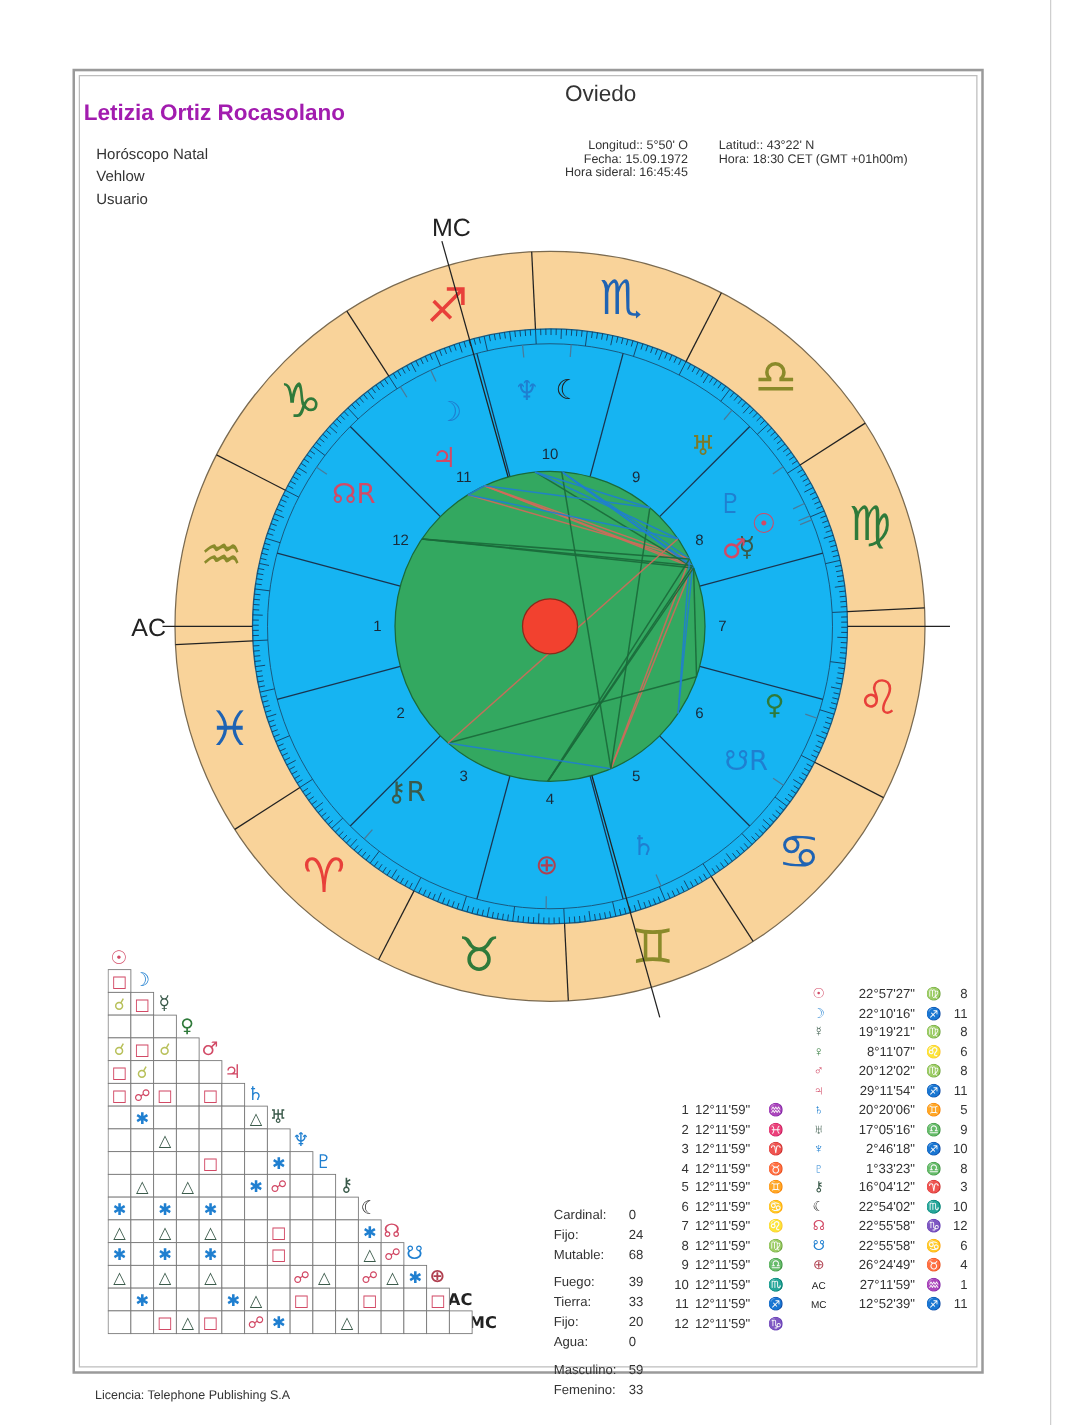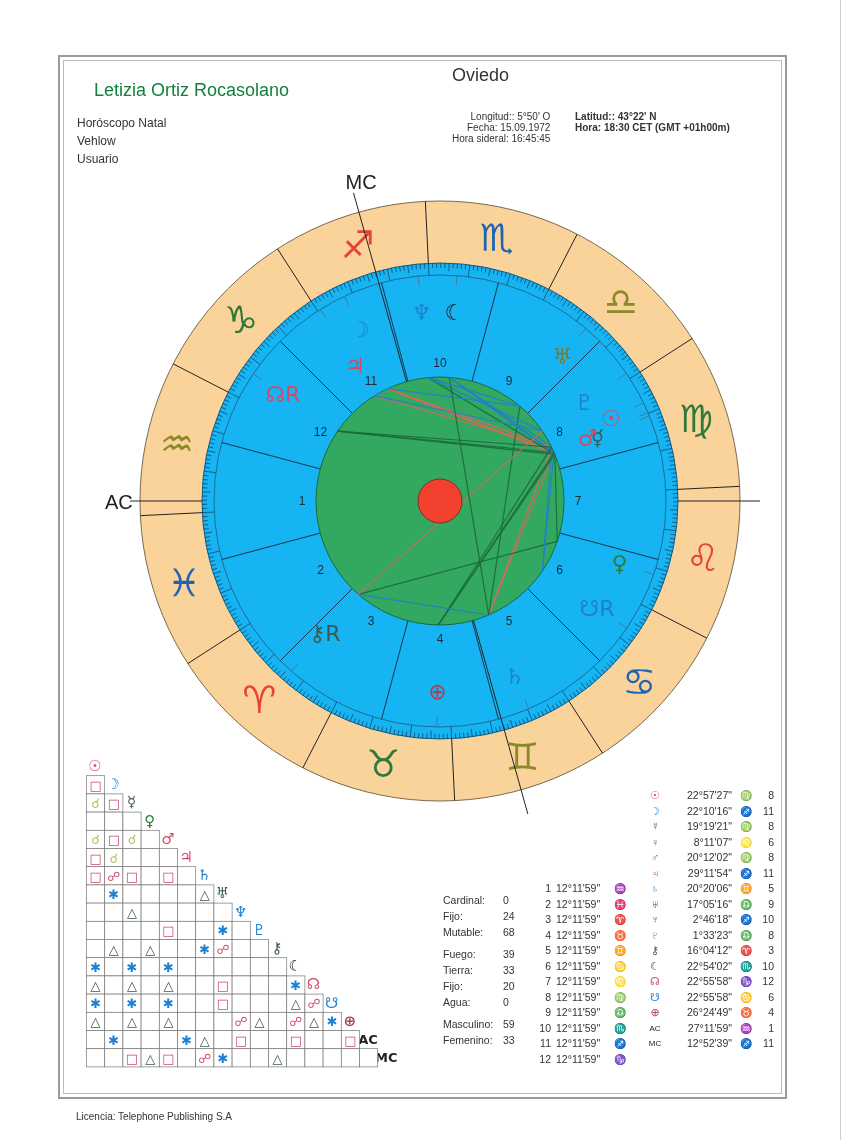--- a/index.html
+++ b/index.html
@@ -1,26 +1,26 @@
 <!DOCTYPE html>
 <html><head>
 <meta charset="utf-8">
 <style>
   html,body{margin:0;padding:0;background:#fff;}
   body{width:855px;height:1140px;position:relative;overflow:hidden;font-family:"Liberation Sans",sans-serif;color:#222;}
   .page-edge{position:absolute;left:840px;top:0;width:1px;height:1140px;background:#cfcfcf;}
   .frame{position:absolute;left:58px;top:55px;width:725px;height:1040px;border:2px solid #9a9a9a;box-shadow:inset 0 0 0 3px #fff, inset 0 0 0 4px #bdbdbd;}
-  .name{position:absolute;left:94px;top:80px;font-size:18px;font-weight:normal;color:#15803d;}
+  .name{position:absolute;left:67px;top:80px;font-size:18px;font-weight:bold;color:#a21caf;}
   .sub{position:absolute;left:77px;top:114px;font-size:12px;line-height:18px;color:#333;}
   .sub div{margin:0;}
   .city{position:absolute;left:452px;top:65px;font-size:18px;color:#333;}
   .meta{position:absolute;left:452px;top:111px;font-size:10px;line-height:11px;color:#333;text-align:right;}
-  .meta2{position:absolute;left:575px;top:111px;font-size:10px;line-height:11px;color:#333;font-weight:bold;}
+  .meta2{position:absolute;left:575px;top:111px;font-size:10px;line-height:11px;color:#333;}
   svg.wheel{position:absolute;left:0;top:0;}
-  .stats{position:absolute;left:443px;top:892px;font-size:10.5px;color:#333;}
+  .stats{position:absolute;left:443px;top:964px;font-size:10.5px;color:#333;}
   .stats .row{display:flex;height:16px;line-height:16px;}
   .stats .row .k{width:60px;}
   .stats .row .v{width:24px;text-align:left;}
   .stats .gap{height:6px;}
   .cusps{position:absolute;left:535px;top:881px;font-size:10.5px;color:#333;}
   .cusps .row{display:flex;height:15.5px;line-height:15.5px;}
   .cusps .n{width:16px;text-align:right;margin-right:5px;}
   .cusps .d{width:58px;}
   .cusps .s{width:14px;text-align:center;font-size:10px;}
   .planets{position:absolute;left:648px;top:788px;font-size:10.5px;color:#333;}

